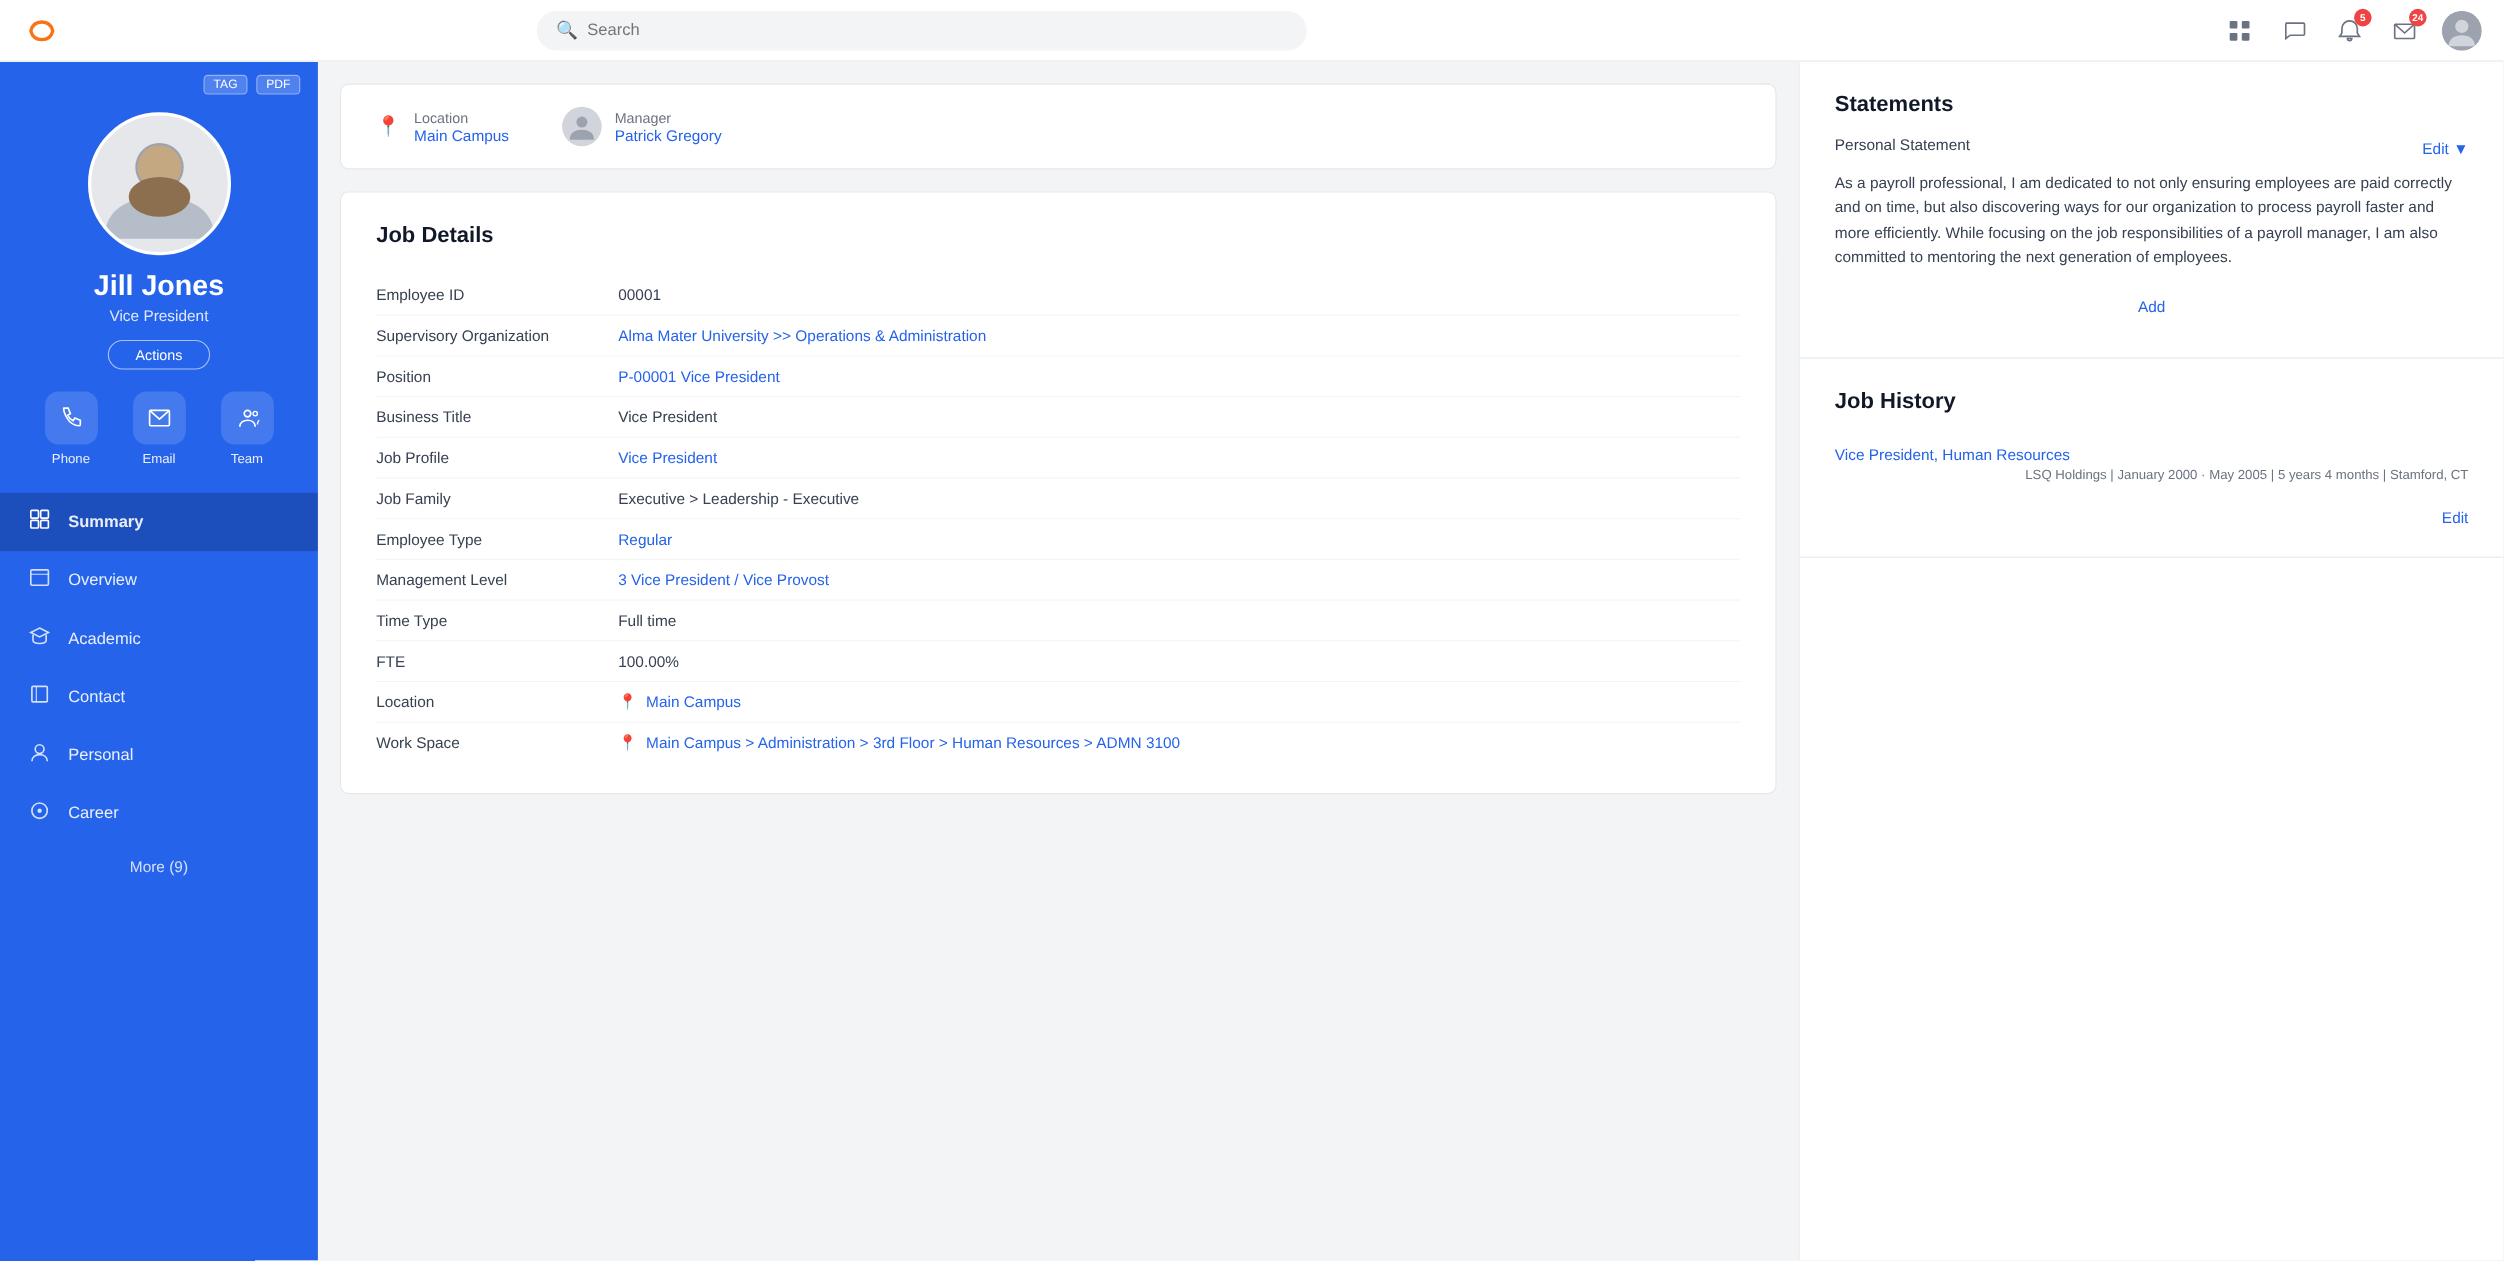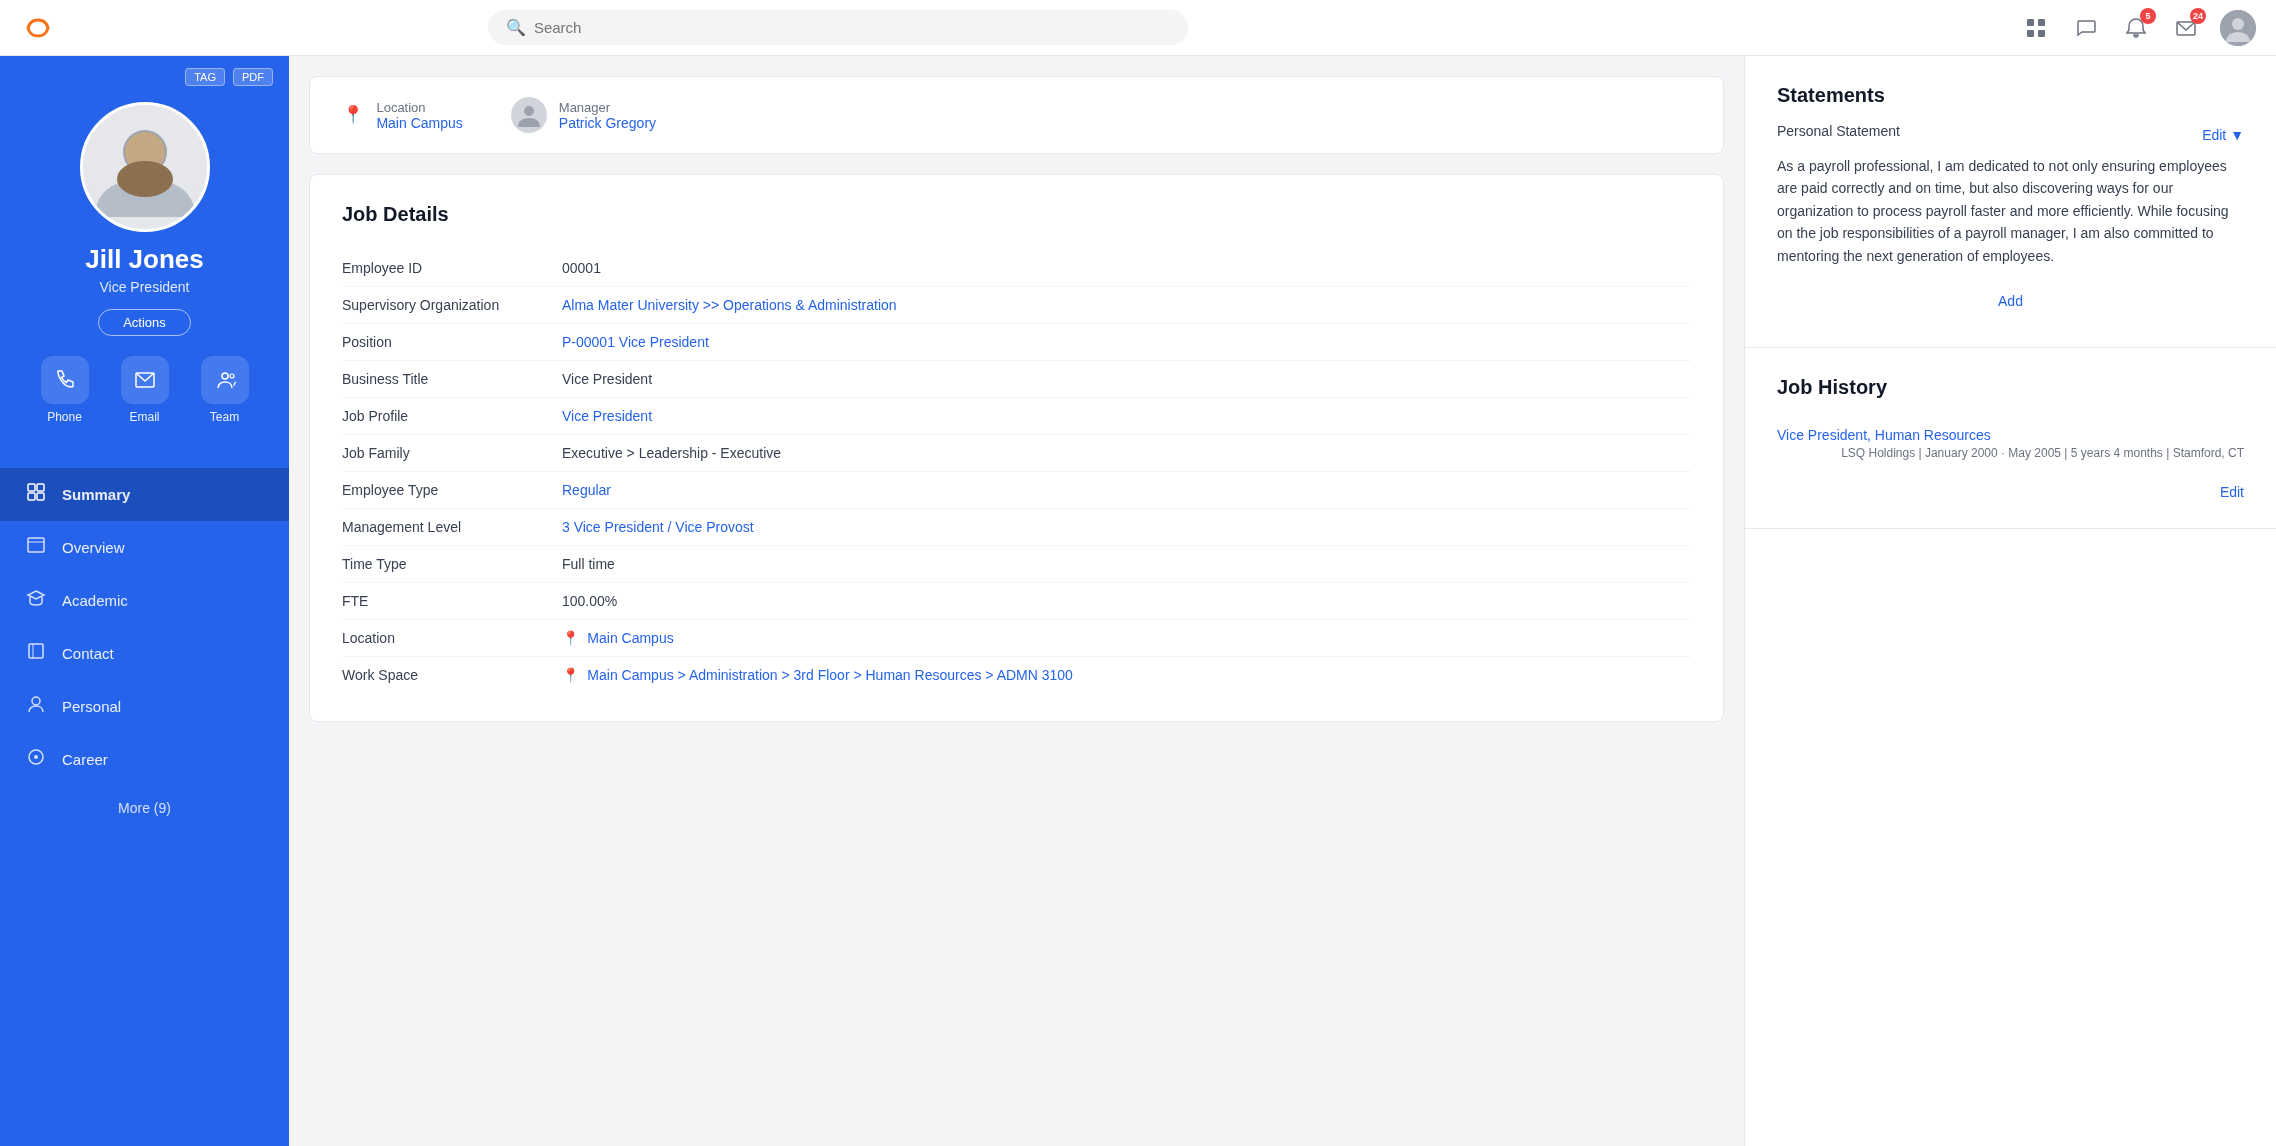--- a/index.html
+++ b/index.html
@@ -79,21 +79,21 @@
       display: flex; flex-direction: column; align-items: center; gap: 6px; cursor: pointer;
     }
     .contact-icon-circle {
       width: 48px; height: 48px; border-radius: 12px;
       background: rgba(255,255,255,0.15); display: flex;
       align-items: center; justify-content: center; font-size: 20px;
     }
     .contact-icon-label { font-size: 12px; color: rgba(255,255,255,0.9); }
 
     
-    .sidebar-nav { width: 100%; margin-top: 20px; }
+    .sidebar-nav { width: 100%; }
     .sidebar-nav-item {
       display: flex; align-items: center; gap: 14px;
       padding: 14px 24px; cursor: pointer; font-size: 15px;
       color: rgba(255,255,255,0.9);
     }
     .sidebar-nav-item.active { background: rgba(0,0,0,0.2); font-weight: 600; }
     .sidebar-nav-icon { font-size: 18px; width: 24px; text-align: center; }
     .sidebar-more {
       padding: 14px 24px; color: rgba(255,255,255,0.8); font-size: 14px; cursor: pointer; text-align: center;
     }
@@ -134,21 +134,21 @@
       display: flex; padding: 10px 0; border-bottom: 1px solid #f3f4f6; gap: 0;
     }
     .job-details-row:last-child { border-bottom: none; align-items: flex-end; }
     .job-field-label { width: 220px; font-size: 14px; color: #374151; font-weight: 500; flex-shrink: 0; }
     .job-field-value { font-size: 14px; color: #374151; flex: 1; }
     .job-field-value.link { color: #2563eb; cursor: pointer; }
     .loc-pin { color: #9ca3af; margin-right: 4px; }
 
     
     .right-panel {
-      width: 532px; flex-shrink: 0; background: #fff;
+      width: 641px; flex-shrink: 0; background: #fff;
       border-left: 1px solid #e5e7eb; overflow-y: auto;
     }
     .right-section { padding: 28px 32px; border-bottom: 1px solid #e5e7eb; }
     .right-section-title { font-size: 20px; font-weight: 600; color: #111827; margin-bottom: 16px; }
     .right-section-subtitle { font-size: 14px; color: #374151; font-weight: 500; margin-bottom: 8px; }
     .edit-btn { color: #2563eb; font-size: 14px; cursor: pointer; }
     .right-section-header { display: flex; justify-content: space-between; align-items: center; margin-bottom: 8px; }
     .statement-text { font-size: 14px; color: #374151; line-height: 1.6; }
     .add-btn {
       display: block; width: 100%; text-align: center;

